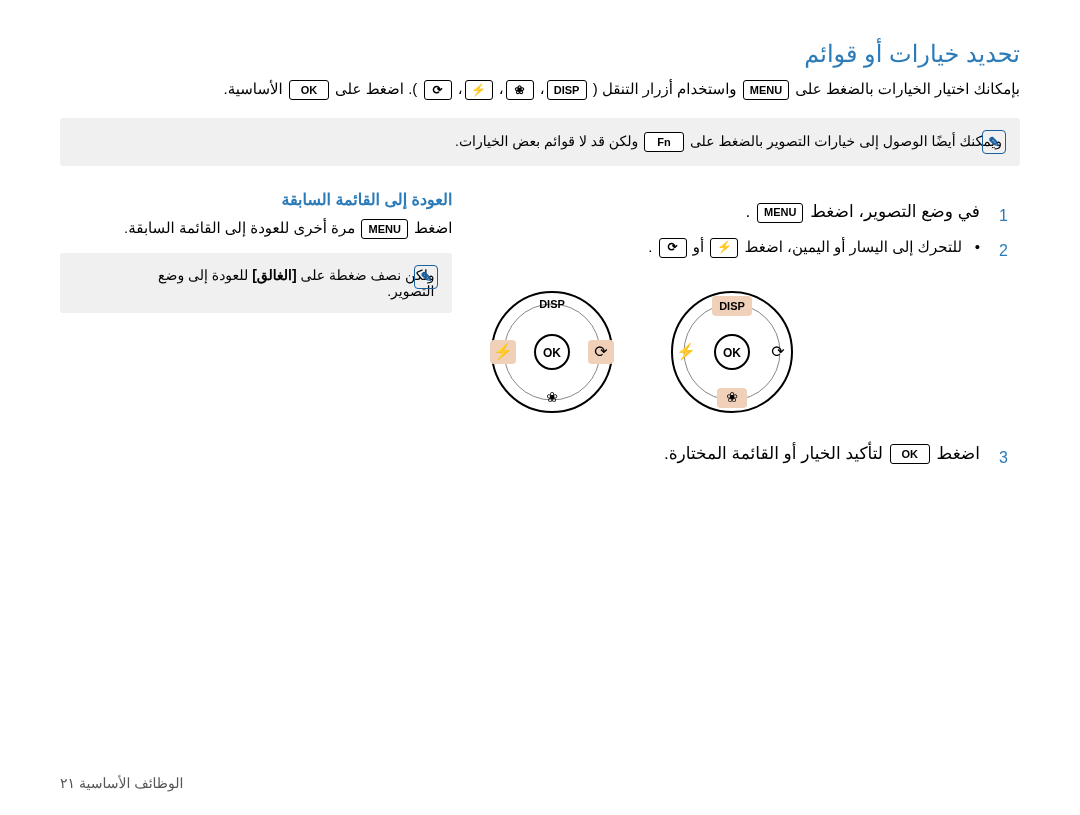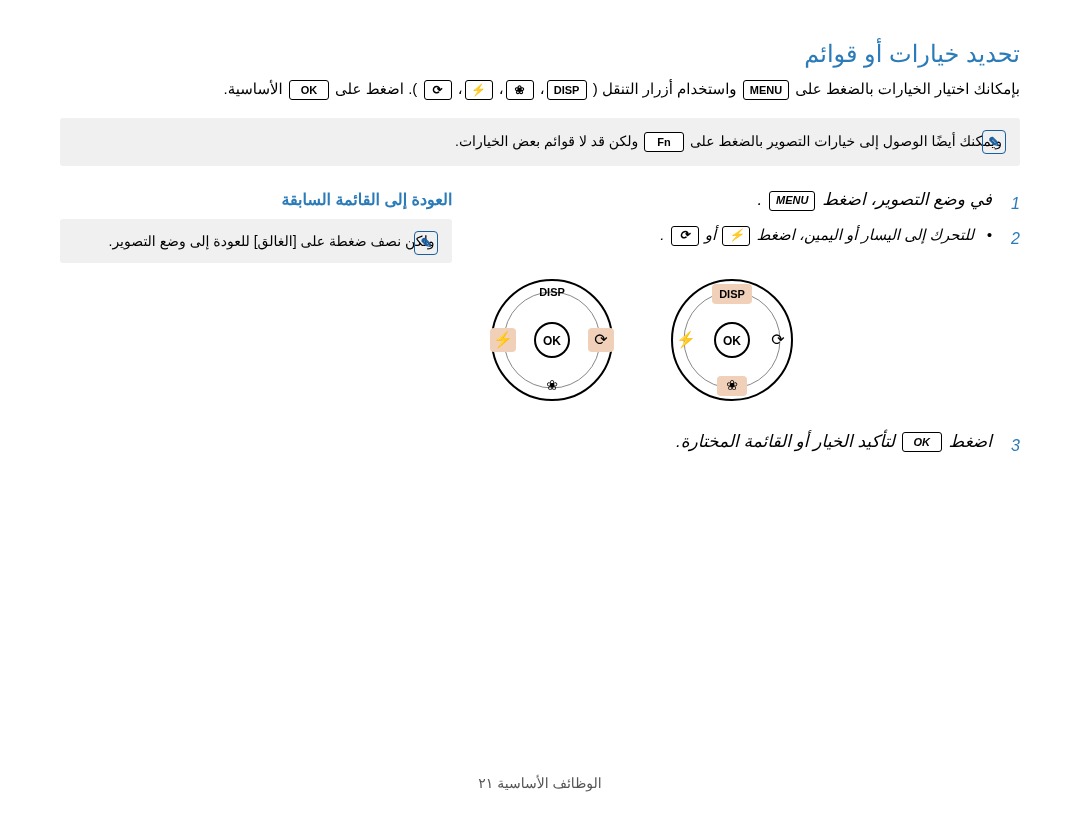--- a/index.html
+++ b/index.html
@@ -67,23 +67,22 @@
     font-size:14px;font-weight:700;
   }
   .columns{
     display:flex;
     gap:30px;
   }
   .col-main{flex:0 0 56%;}
   .col-side{flex:1;}
   ol.steps{
     list-style:none;
-    padding:0;margin:0;
+    padding:0;margin:12px;
     counter-reset:step;
-    font-style:italic;
   }
   ol.steps > li{
     font-size:17px;
     padding-right:28px;
     position:relative;
     margin-bottom:6px;
     line-height:1.7;
   }
   ol.steps > li::before{
     counter-increment:step;
@@ -119,21 +118,21 @@
     color:var(--accent);
     font-weight:700;
     font-size:16px;
     margin:4px 0 10px 0;
   }
   .side-text{font-size:15px;margin-bottom:14px;}
   .footer{
     position:absolute;
     bottom:24px;
     width:calc(100% - 120px);
-    text-align:center;
+    text-align:left;
     font-size:14px;
     color:#555;
   }
 </style>
 </head>
 <body>
 
 <h1>تحديد خيارات أو قوائم</h1>
 
 <p class="intro">
@@ -208,22 +207,27 @@
       <li>
         <span>اضغط </span>
         <span class="keycap">OK</span>
         <span> لتأكيد الخيار أو القائمة المختارة.</span>
       </li>
     </ol>
   </div>
 
   <div class="col-side">
     <div class="side-title">العودة إلى القائمة السابقة</div>
+    <div class="side-text">
+      <span>اضغط </span>
+      <span class="keycap">MENU</span>
+      <span> مرة أخرى للعودة إلى القائمة السابقة.</span>
+    </div>
     <div class="note">
       <span class="note-icon">✎</span>
       <span>ولكن نصف ضغطة على </span>
-      <span style="font-weight:400">[الغالق]</span>
+      <span style="font-weight:700">[الغالق]</span>
       <span> للعودة إلى وضع التصوير.</span>
     </div>
   </div>
 </div>
 
 <div class="footer">الوظائف الأساسية  ٢١</div>
 
 </body></html>

